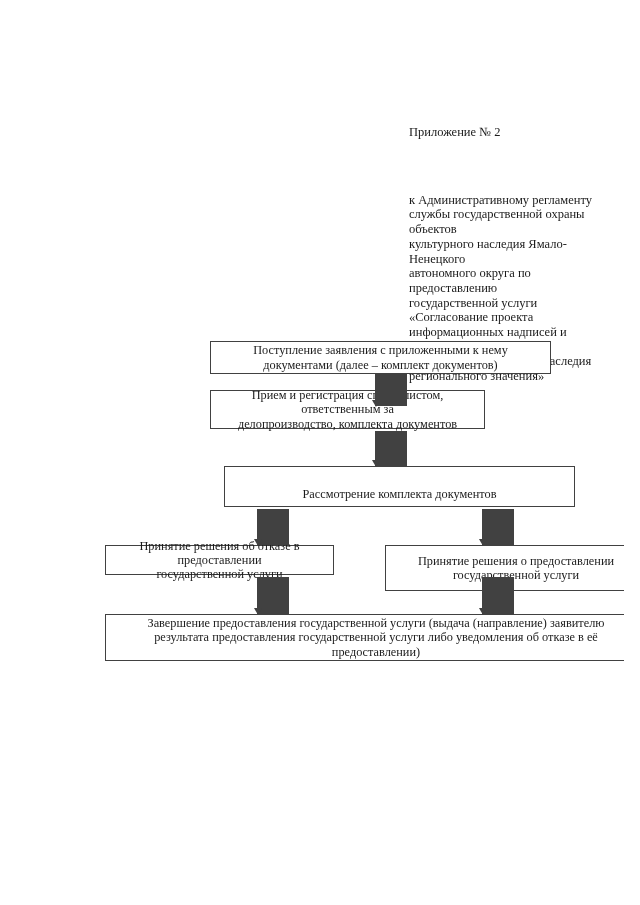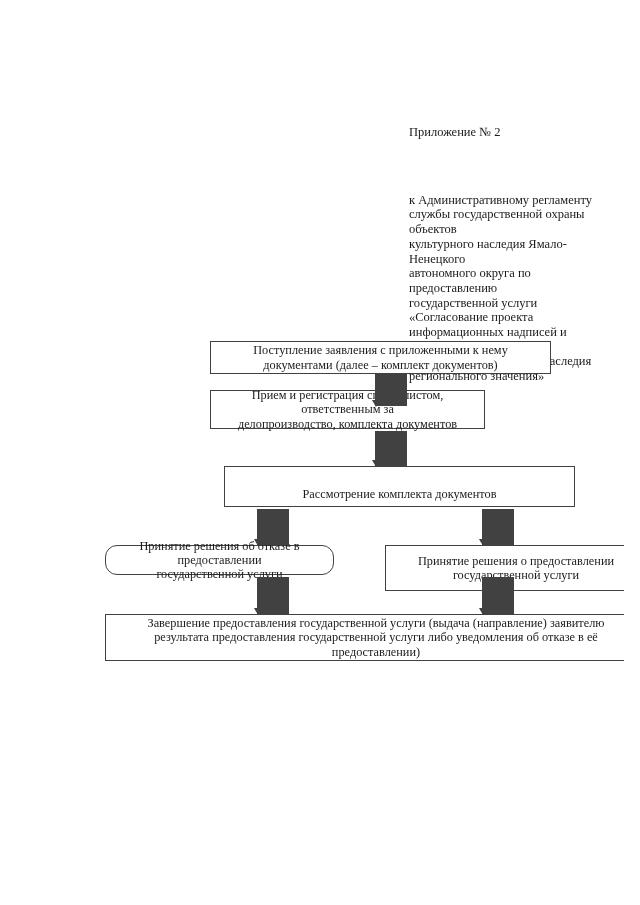--- a/index.html
+++ b/index.html
@@ -56,21 +56,21 @@
     line-height: 14.4px;
     padding: 1px 5px;
     font-family: Liberation Serif, serif;
   }
   .node-text { white-space: pre-line; }
   .node.top-aligned { align-items: flex-start; padding-top: 4px; }
 
   #node-reception     { left: 178px; top: 309px; width: 341px; height: 33px; }
   #node-registration  { left: 178px; top: 358px; width: 275px; height: 39px; text-align: center; }
   #node-review        { left: 192px; top: 434px; width: 351px; height: 41px; }
-  #node-refusal       { left: 73px;  top: 513px; width: 229px; height: 30px; line-height: 14px; border-radius: 12px; }
+  #node-refusal       { left: 73px;  top: 513px; width: 229px; height: 30px; line-height: 14px; }
   #node-approval      { left: 353px; top: 513px; width: 262px; height: 46px; line-height: 14px; }
   #node-completion    { left: 73px;  top: 582px; width: 542px; height: 47px; }
 
   
   .arrow {
     position: absolute;
     width: 1px;
     background: var(--border);
   }
   .arrow::after {

